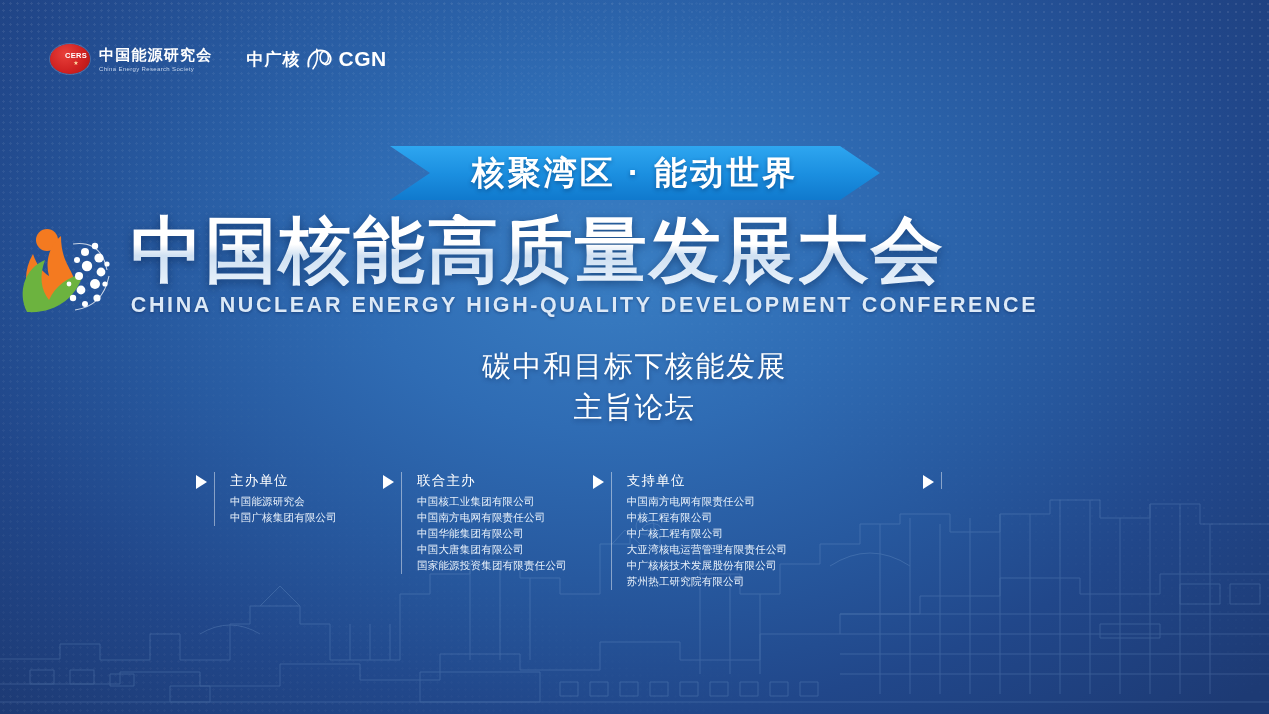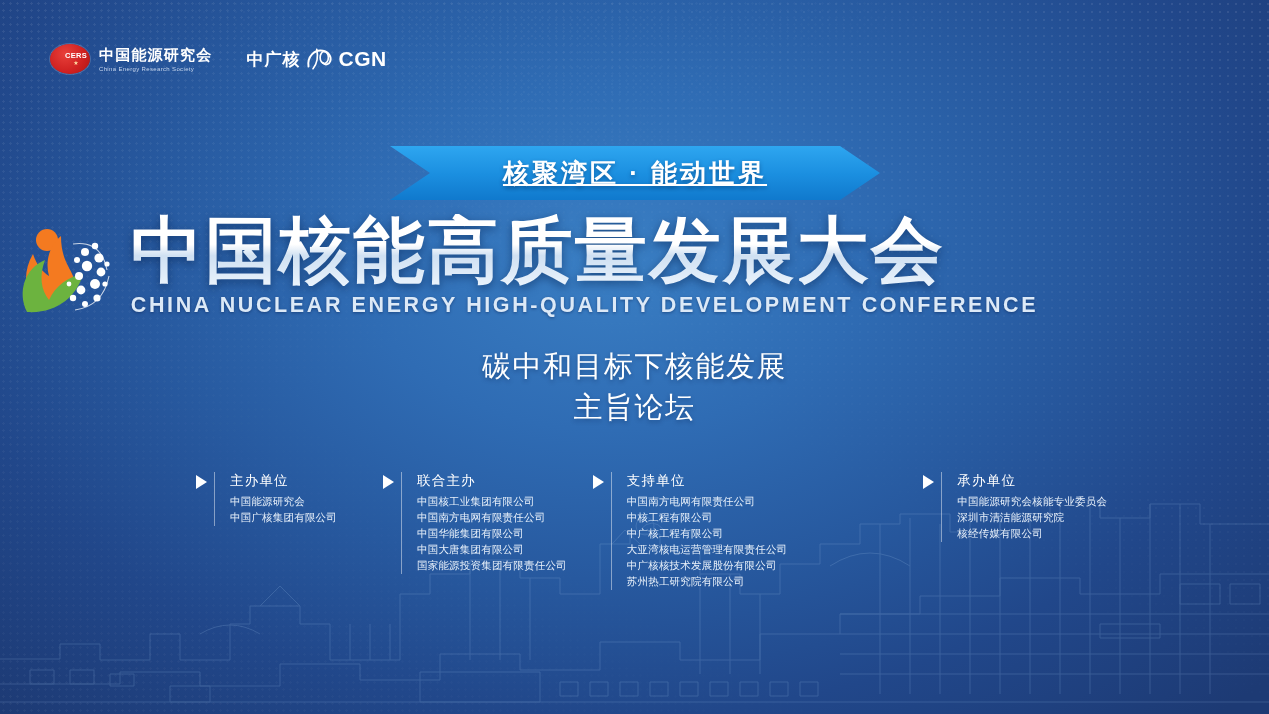--- a/index.html
+++ b/index.html
@@ -71,24 +71,23 @@
   
   .ribbon {
     position:absolute; left:390px; top:146px;
     width:490px; height:54px;
     background:linear-gradient(180deg,#2ea6f0 0%, #1b8fe0 52%, #1079cd 100%);
     clip-path:polygon(0 0, 40px 50%, 0 100%, 450px 100%, 490px 50%, 450px 0);
     display:flex; align-items:center; justify-content:center;
     box-shadow:0 3px 14px rgba(0,20,60,.35);
   }
   .ribbon span {
-    color:#fff; font-size:26px; font-weight:700;
+    color:#fff; font-size:33px; font-weight:700;
     letter-spacing:3px;
     text-shadow:0 2px 4px rgba(0,40,90,.45);
-    text-decoration:underline;
   }
 
   
   .title-row {
     position:absolute; left:0; top:214px; width:1049px;
     display:flex; align-items:center; justify-content:center; gap:16px;
   }
   .emblem { width:104px; height:104px; flex:0 0 104px; }
   .title-stack { display:flex; flex-direction:column; }
   .title-cn {
@@ -296,26 +295,16 @@
             <li>中广核核技术发展股份有限公司</li>
             <li>苏州热工研究院有限公司</li>
           </ul>
         </div>
       </div>
     </div>
 
     <div class="org-col sp3">
       <div class="arrow"></div>
       <div class="rule"></div>
-      <div class="col-body">
-        <div class="col-head">承办单位</div>
-        <div class="col-lists">
-          <ul class="col-list">
-            <li>中国能源研究会核能专业委员会</li>
-            <li>深圳市清洁能源研究院</li>
-            <li>核经传媒有限公司</li>
-          </ul>
-        </div>
-      </div>
     </div>
 
   </div>
 </div>
 
 </body></html>

